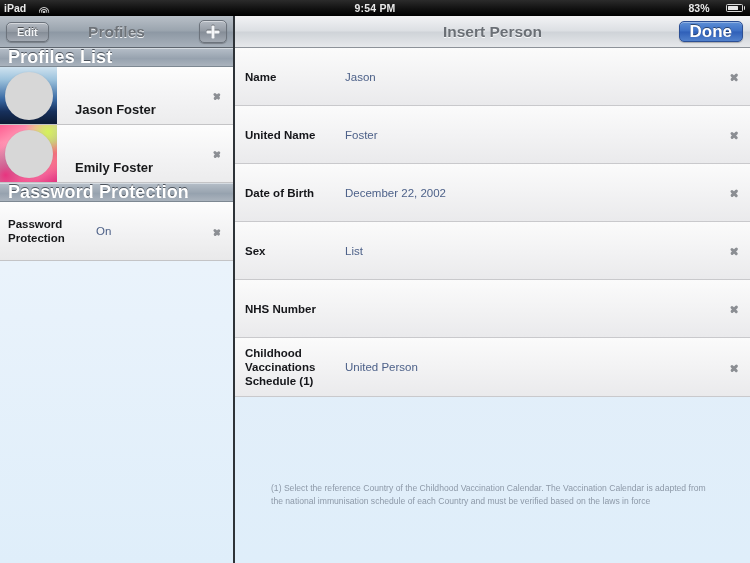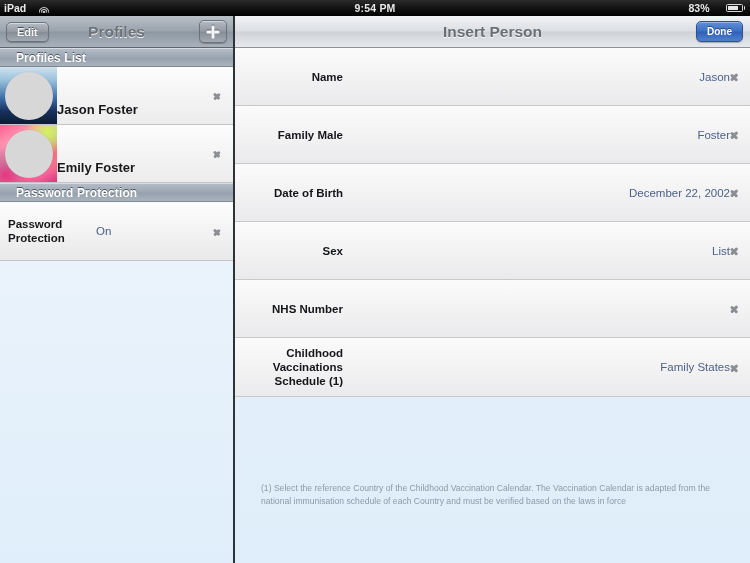--- a/index.html
+++ b/index.html
@@ -82,37 +82,37 @@
     box-shadow:inset 0 1px 0 rgba(255,255,255,.45), 0 1px 1px rgba(0,0,0,.25);
   }
   .btn-plus::before, .btn-plus::after {
     content:""; position:absolute; background:#f4f6f8; border-radius:1px;
     box-shadow:0 -1px 0 rgba(0,0,0,.35);
   }
   .btn-plus::before { left:50%; top:50%; width:13px; height:3px; transform:translate(-50%,-50%); }
   .btn-plus::after  { left:50%; top:50%; width:3px; height:13px; transform:translate(-50%,-50%); }
   .btn-done {
     position:absolute; right:7px; top:5px; z-index:2;
-    font-size:10px; font-weight:bold; color:#fff;
+    font-size:17px; font-weight:bold; color:#fff;
     text-shadow:0 -1px 0 rgba(0,0,0,.45);
     background:linear-gradient(to bottom,#5d8fd6 0%,#3d6fc4 48%,#2f5fb8 52%,#5181cc 100%);
     border:1px solid #2b4f95; border-radius:5px;
     padding:3px 10px; line-height:13px; cursor:pointer;
     box-shadow:inset 0 1px 0 rgba(255,255,255,.35), 0 1px 1px rgba(0,0,0,.25);
   }
 
   
   .section-head {
     height:19px; width:100%;
     background:linear-gradient(to bottom,#b3bcc6 0%,#9aa5b1 50%,#94a0ad 51%,#aab3bd 100%);
     border-top:1px solid #d6dce2; border-bottom:1px solid #7d8892;
     display:flex; align-items:center;
-    font-size:12px; font-weight:bold; color:#fff;
+    font-size:18px; font-weight:bold; color:#fff;
     text-shadow:0 -1px 0 rgba(60,66,74,.85);
-    padding-left:16px; letter-spacing:.1px;
+    padding-left:8px; letter-spacing:.1px;
   }
 
   
   .profile-row {
     height:58px; width:100%; display:flex; align-items:center;
     background:linear-gradient(to bottom,#fdfdfd 0%,#f4f4f5 50%,#ececed 100%);
     border-bottom:1px solid #c4c4c6; cursor:pointer; position:relative;
   }
   .avatar { width:57px; height:57px; flex:0 0 57px; position:relative; overflow:hidden; }
   .avatar .bg { position:absolute; inset:0; }
@@ -125,21 +125,21 @@
       radial-gradient(circle at 96% 48%, #f26a7a 0%, rgba(242,106,122,0) 38%),
       radial-gradient(circle at 10% 88%, #e8347f 0%, rgba(232,52,127,0) 46%),
       linear-gradient(150deg,#ff5f92 0%,#ff9ab6 26%,#8fd8c8 52%,#ff7fa8 74%,#e0337e 100%);
   }
   .avatar .face {
     position:absolute; left:50%; top:50%; transform:translate(-50%,-50%);
     width:48px; height:48px; border-radius:50%;
     background:#d7d7d7; box-shadow:0 0 2px rgba(0,0,0,.08);
   }
   .profile-name {
-    flex:1; 
+    flex:1; padding-left:18px;
     font-size:13px; font-weight:bold; color:#17181a;margin-top:28px;
   }
   .chev {
     flex:0 0 auto; margin-right:11px;
     width:9px; height:15px; position:relative;
   }
   .chev::before, .chev::after {
     content:""; position:absolute; left:1px; width:8px; height:2.6px;
     background:#8c8f94; border-radius:1.5px;
   }
@@ -156,40 +156,39 @@
     font-size:11.5px; font-weight:bold; color:#17181a; line-height:14px;
   }
   .pw-value { flex:1; font-size:11.5px; color:#4b5f86; }
 
   
   .form-list { width:100%; }
   .form-row {
     width:100%; display:flex; align-items:center; cursor:pointer;
     background:linear-gradient(to bottom,#fbfbfb 0%,#f3f3f4 48%,#eaeaec 100%);
     border-bottom:1px solid #c9c9cc;
-    text-align:right;
   }
   .form-row.h58 { height:58px; }
   .form-row.h59 { height:59px; }
   .fr-label {
     width:108px; flex:0 0 108px; padding-left:10px;
     font-size:11.5px; font-weight:bold; color:#15161a; line-height:14px;
   }
   .fr-value { flex:1; font-size:11.5px; color:#4d6189; padding-left:2px; }
   .fr-chev { flex:0 0 auto; margin-right:9px; width:11px; height:17px; position:relative; }
   .fr-chev::before, .fr-chev::after {
     content:""; position:absolute; left:1px; width:9px; height:2.8px;
     background:#8b8e93; border-radius:1.5px;
   }
   .fr-chev::before { top:5px;  transform:rotate(45deg);  transform-origin:left center; }
   .fr-chev::after  { top:11px; transform:rotate(-45deg); transform-origin:left center; }
 
   .footnote {
     position:absolute; left:0; right:0; top:466px;
-    padding:0 26px; text-align:left;
+    padding:0 36px; text-align:left;
     font-size:8.6px; line-height:12.5px; color:#8d99a8;
   }
 </style>
 </head>
 <body>
 
 <div id="screen">
 
   <div class="statusbar">
     <div class="sb-left">
@@ -263,21 +262,21 @@
 
       <div class="form-list">
 
         <div class="form-row h58">
           <div class="fr-label">Name</div>
           <div class="fr-value">Jason</div>
           <div class="fr-chev"></div>
         </div>
 
         <div class="form-row h58">
-          <div class="fr-label">Family Male</div>
+          <div class="fr-label">United Name</div>
           <div class="fr-value">Foster</div>
           <div class="fr-chev"></div>
         </div>
 
         <div class="form-row h58">
           <div class="fr-label">Date of Birth</div>
           <div class="fr-value">December 22, 2002</div>
           <div class="fr-chev"></div>
         </div>
 
@@ -288,21 +287,21 @@
         </div>
 
         <div class="form-row h58">
           <div class="fr-label">NHS Number</div>
           <div class="fr-value"></div>
           <div class="fr-chev"></div>
         </div>
 
         <div class="form-row h59">
           <div class="fr-label">Childhood Vaccinations Schedule (1)</div>
-          <div class="fr-value">Family States</div>
+          <div class="fr-value">United Person</div>
           <div class="fr-chev"></div>
         </div>
 
       </div>
 
       <div class="footnote">(1) Select the reference Country of the Childhood Vaccination Calendar. The Vaccination Calendar is adapted from the national immunisation schedule of each Country and must be verified based on the laws in force</div>
 
     </div>
 
   </div>

